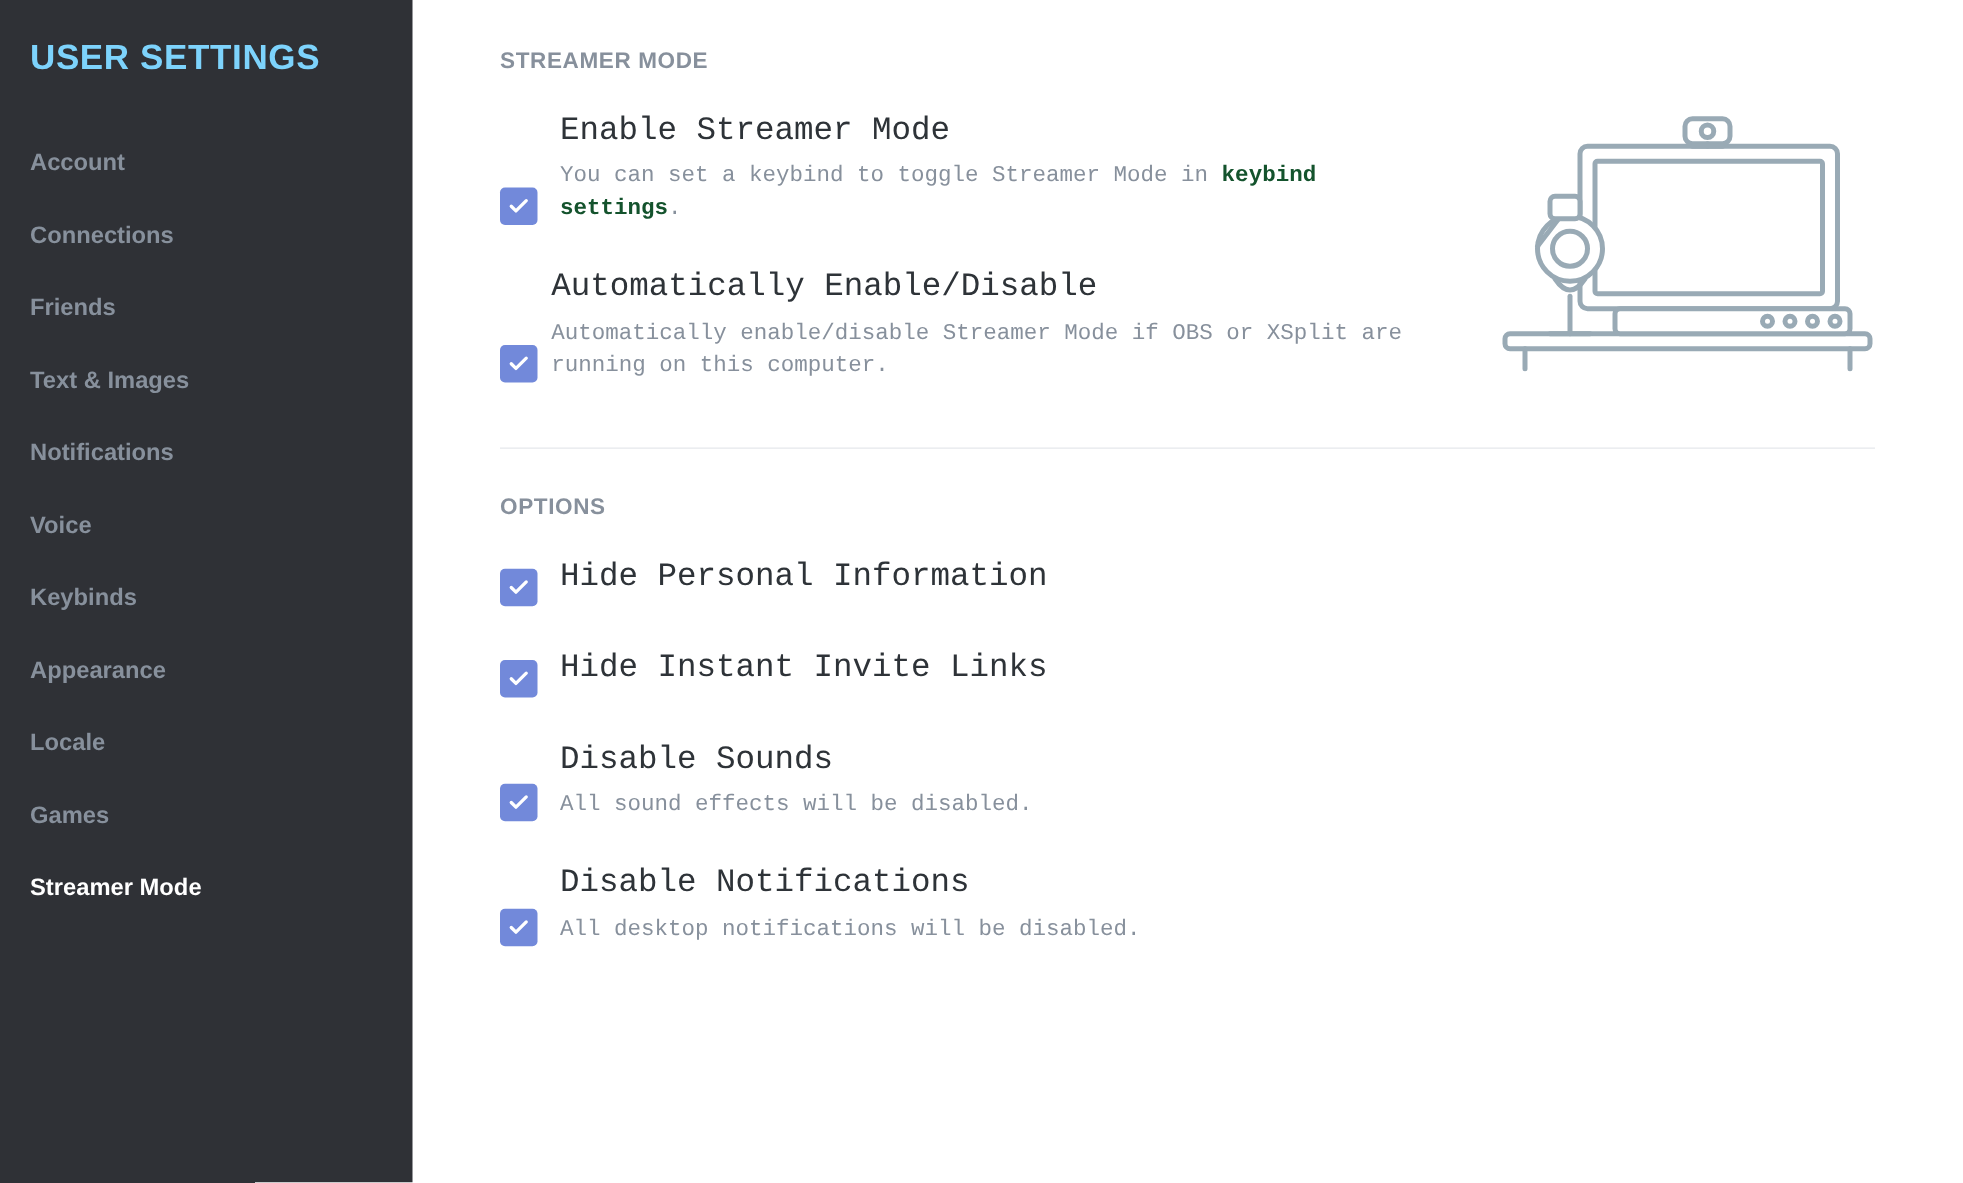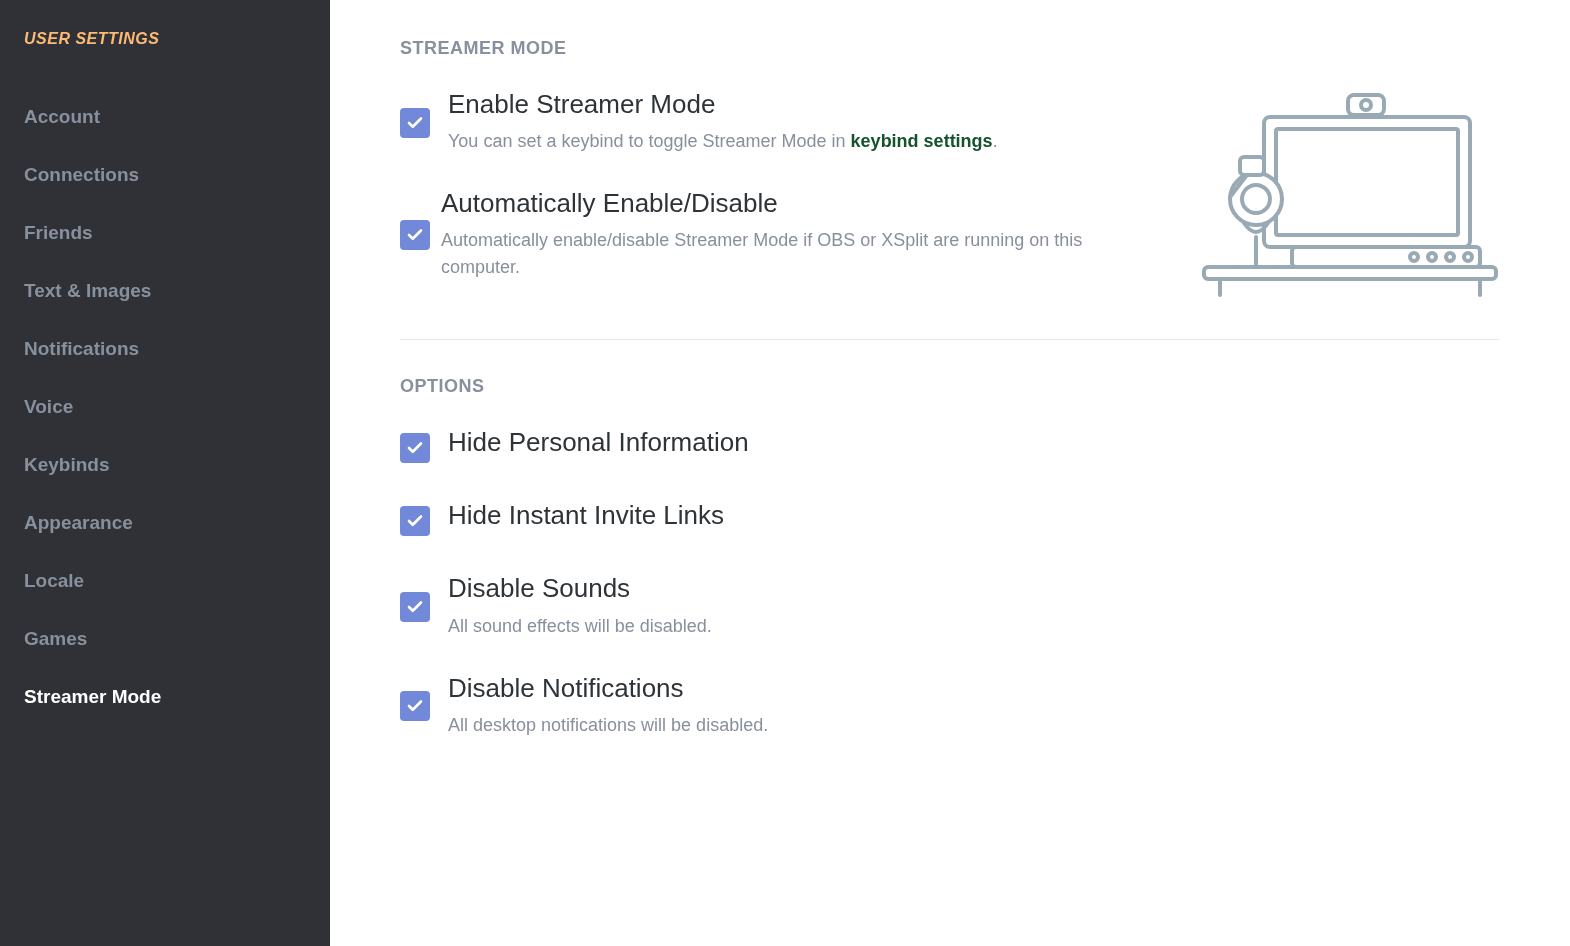--- a/index.html
+++ b/index.html
@@ -11,26 +11,25 @@
       display: flex;
       overflow: hidden;
     }
     .sidebar {
       width: 330px;
       background: #2f3136;
       padding: 30px 24px;
       flex-shrink: 0;
     }
     .sidebar-title {
-      color: #fdba74;
+      color: #7dd3fc;
       font-weight: 800;
-      font-size: 16px;
+      font-size: 28px;
       letter-spacing: 0.5px;
       margin-bottom: 40px;
-      font-style: italic;
     }
     .sidebar-item {
       color: #87909c;
       font-size: 19px;
       font-weight: 700;
       padding: 18px 0;
       cursor: pointer;
     }
     .sidebar-item.active {
       color: #ffffff;
@@ -57,21 +56,22 @@
     .illustration-col { width: 300px; flex-shrink: 0; }
     .divider {
       border: none;
       border-top: 1px solid #e5e7eb;
       margin-bottom: 36px;
     }
     .setting-item {
       display: flex;
       gap: 18px;
       margin-bottom: 34px;
-      align-items: center;
+      align-items: flex-end;
+      font-family: Liberation Mono, monospace;
     }
     .checkbox {
       width: 30px;
       height: 30px;
       background: #7289da;
       border-radius: 4px;
       flex-shrink: 0;
       display: flex;
       align-items: center;
       justify-content: center;
@@ -129,21 +129,21 @@
             </svg>
         </div>
         <div class="setting-text">
           <div class="setting-title">Enable Streamer Mode</div>
           <div class="setting-desc">
             <span>You can set a keybind to toggle Streamer Mode in </span><a href="#">keybind settings</a><span>.</span>
           </div>
         </div>
       </div>
 
-      <div class="setting-item" style="margin-bottom:4px;gap:11px;">
+      <div class="setting-item" style="margin-bottom:16px;gap:11px;">
         <div class="checkbox">
           <svg viewBox="0 0 24 24">
               <path fill="none" stroke="#ffffff" stroke-width="3.5" stroke-linecap="round" stroke-linejoin="round" d="M4 12l5 5L20 6"></path>
             </svg>
         </div>
         <div class="setting-text">
           <div class="setting-title">Automatically Enable/Disable</div>
           <div class="setting-desc">Automatically enable/disable Streamer Mode if OBS or XSplit are running on this computer.</div>
         </div>
       </div>

